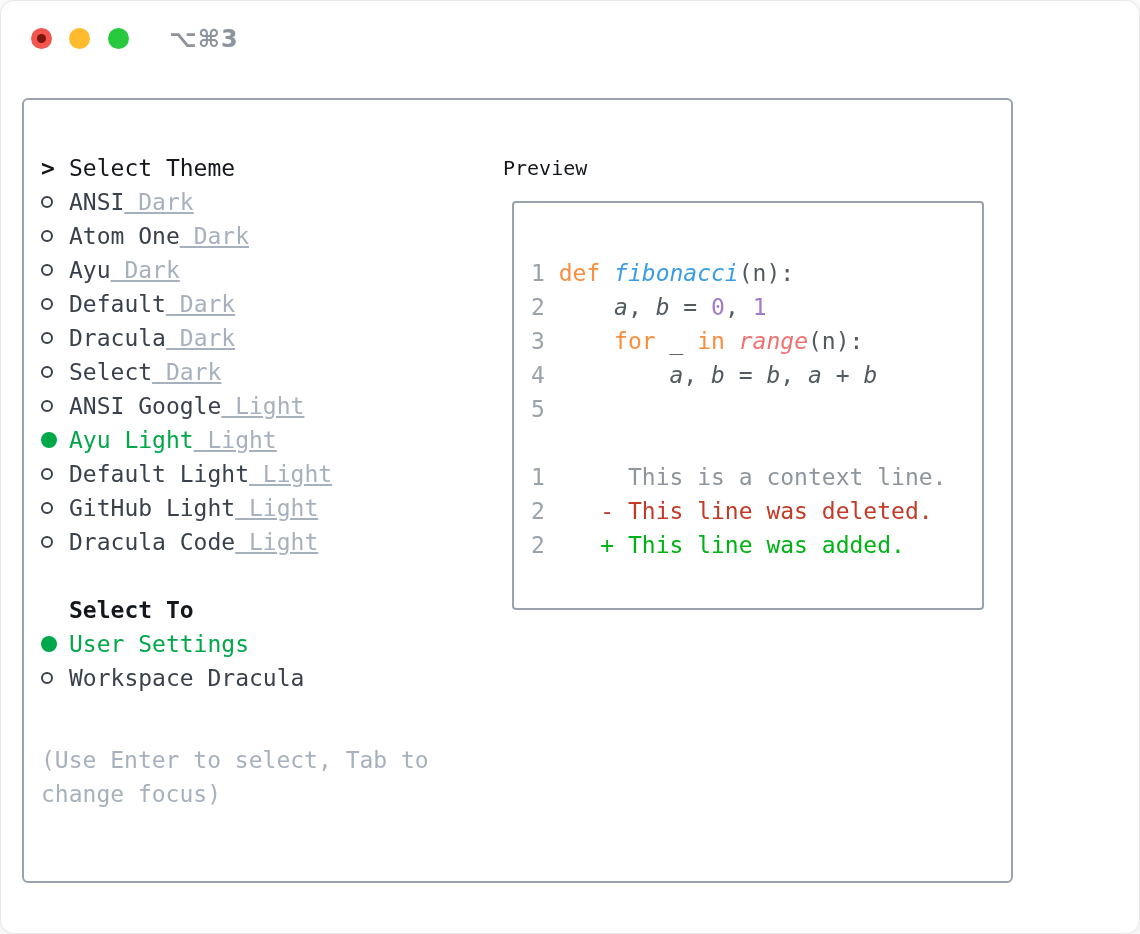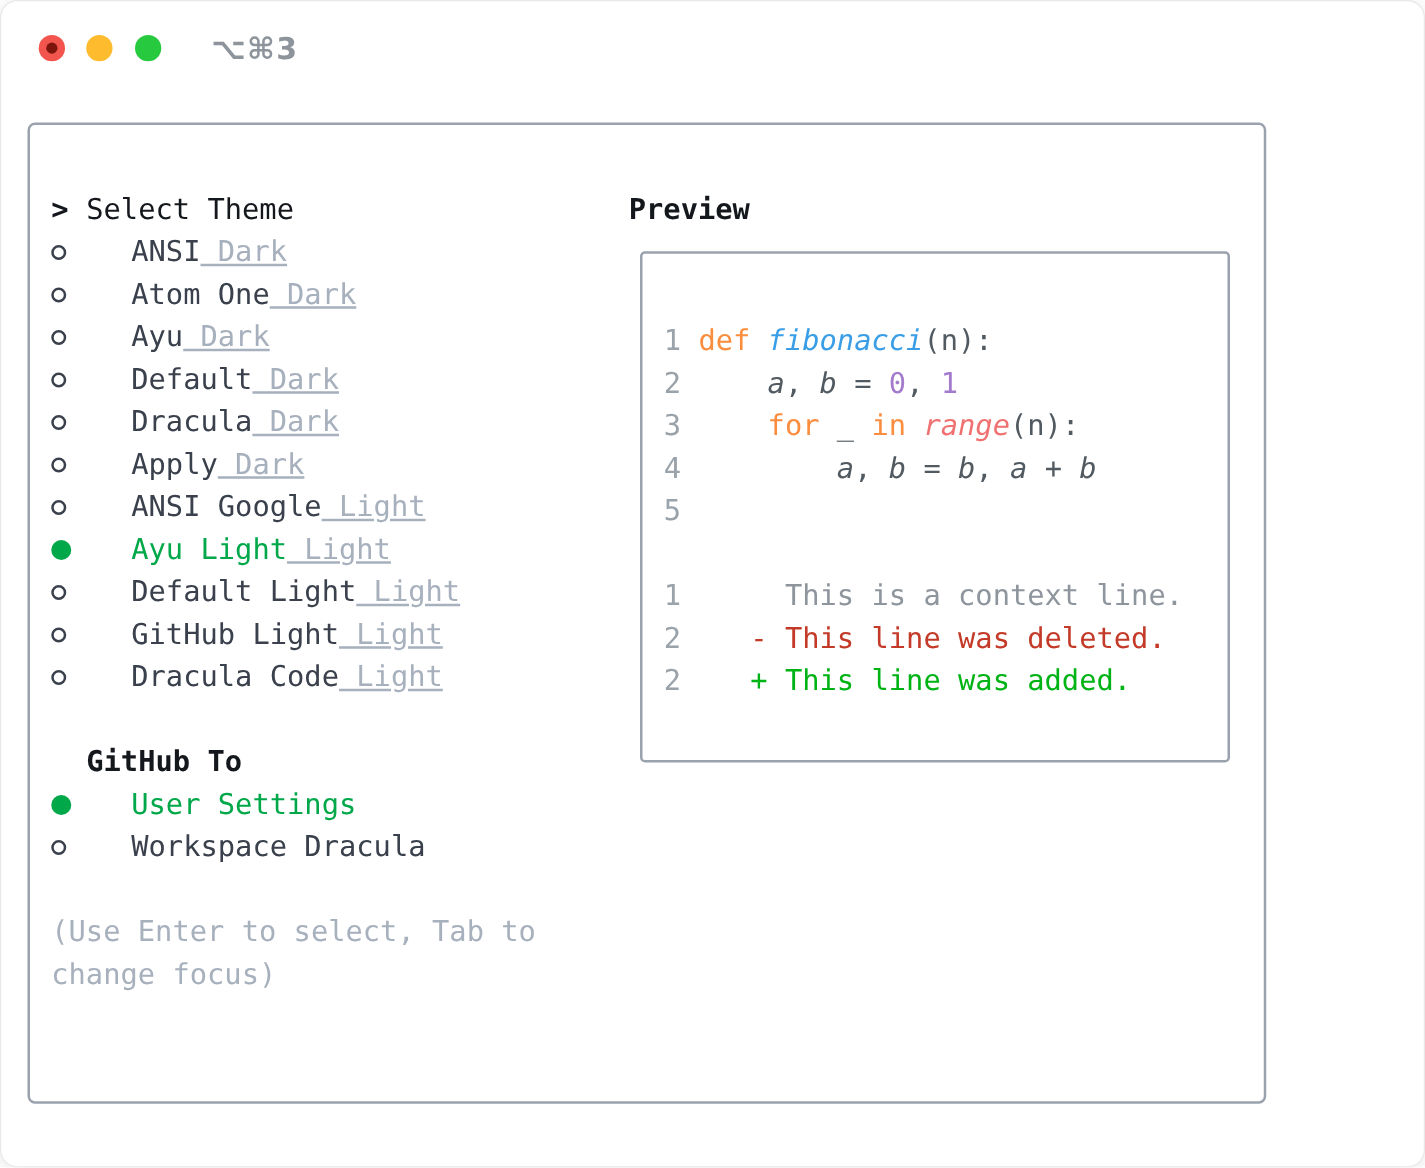--- a/index.html
+++ b/index.html
@@ -25,32 +25,32 @@
   .content-box {
     position:absolute; left:21px; top:97px; width:991px; height:785px;
     border:2px solid var(--box_border); border-radius:6px; background:#ffffff;
   }
   .row { display:flex; align-items:center; height:34px; font-size:23px; white-space:pre; }
   .marker-cell { width:28px; display:flex; align-items:center; }
   .circle-o { width:12px; height:12px; border:2px solid var(--text_primary); border-radius:50%; }
   .circle-f { width:16px; height:16px; background:var(--accent_green); border-radius:50%; }
   .prompt { color:var(--text_heading); font-weight:bold; }
   .list-header { color:var(--text_heading); font-weight:normal;text-align:right; }
-  .item-name { color:var(--text_primary);margin-left:36px; }
+  .item-name { color:var(--text_primary); }
   .item.selected .item-name { color:var(--accent_green); }
   .item-suffix { color:var(--text_muted);text-decoration:underline; }
   .blank-row { height:34px; }
   .apply-header { color:var(--text_heading); font-weight:600; padding-left:28px; }
   .help {
-    margin-top:34px; width:440px; font-size:23px; line-height:34px; color:var(--text_muted);
+    margin-top:48px; width:440px; font-size:23px; line-height:34px; color:var(--text_muted);
   }
   .left-col { position:absolute; left:17px; top:51px; width:460px; }
   
   .right-col { position:absolute; left:479px; top:51px; width:500px; }
-  .preview-header { color:var(--text_heading); font-weight:bold; font-size:23px; height:34px; display:flex; align-items:center; }
+  .preview-header { color:var(--text_heading); font-weight:normal; font-size:20px; height:34px; display:flex; align-items:center; }
   .preview-box {
     margin-left:9px; margin-top:16px; width:472px; height:409px;
     border:2px solid var(--box_border); border-radius:4px; background:#ffffff;
     padding:19px 0 0 17px; overflow:hidden;
   }
   .pline { height:34px; font-size:23px; white-space:pre; display:flex; align-items:center; }
   .lnum { color:var(--line_number); display:inline-block; min-width:2ch; }
   .tok-kw   { color:var(--syn_keyword); }
   .tok-fn   { color:var(--syn_function); font-style:italic; }
   .tok-call { color:var(--syn_call); font-style:italic; }
@@ -104,21 +104,21 @@
     <span class="label"><span class="item-name">Default</span><span class="item-suffix"> Dark</span></span>
   </div>
 
   <div class="row item">
     <span class="marker-cell"><span class="circle circle-o"></span></span>
     <span class="label"><span class="item-name">Dracula</span><span class="item-suffix"> Dark</span></span>
   </div>
 
   <div class="row item">
     <span class="marker-cell"><span class="circle circle-o"></span></span>
-    <span class="label"><span class="item-name">Apply</span><span class="item-suffix"> Dark</span></span>
+    <span class="label"><span class="item-name">Select</span><span class="item-suffix"> Dark</span></span>
   </div>
 
   <div class="row item">
     <span class="marker-cell"><span class="circle circle-o"></span></span>
     <span class="label"><span class="item-name">ANSI Google</span><span class="item-suffix"> Light</span></span>
   </div>
 
   <div class="row item selected">
     <span class="marker-cell"><span class="circle circle-f"></span></span>
     <span class="label"><span class="item-name">Ayu Light</span><span class="item-suffix"> Light</span></span>
@@ -136,21 +136,21 @@
 
   <div class="row item">
     <span class="marker-cell"><span class="circle circle-o"></span></span>
     <span class="label"><span class="item-name">Dracula Code</span><span class="item-suffix"> Light</span></span>
   </div>
 
 </div>
 
       <div class="blank-row"></div>
 
-      <div class="row apply-header">GitHub To</div>
+      <div class="row apply-header">Select To</div>
 
       <div id="apply-options">
   <div class="row item selected">
     <span class="marker-cell"><span class="circle circle-f"></span></span>
     <span class="item-name">User Settings</span>
   </div>
 
   <div class="row item">
     <span class="marker-cell"><span class="circle circle-o"></span></span>
     <span class="item-name">Workspace Dracula</span>

